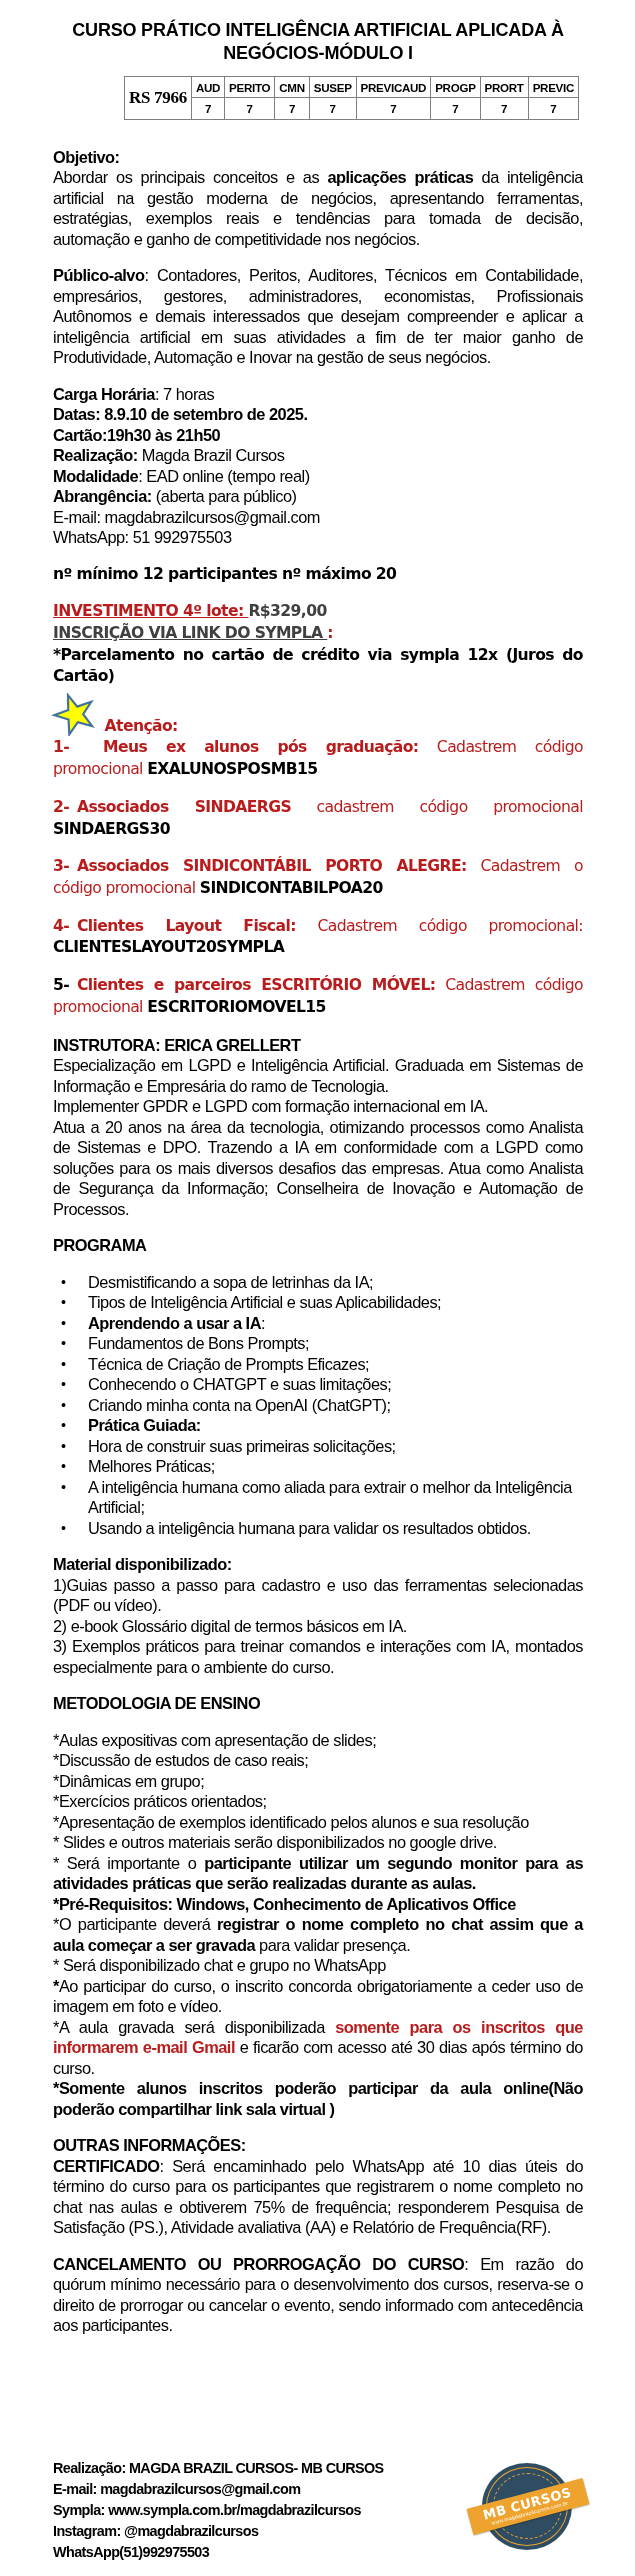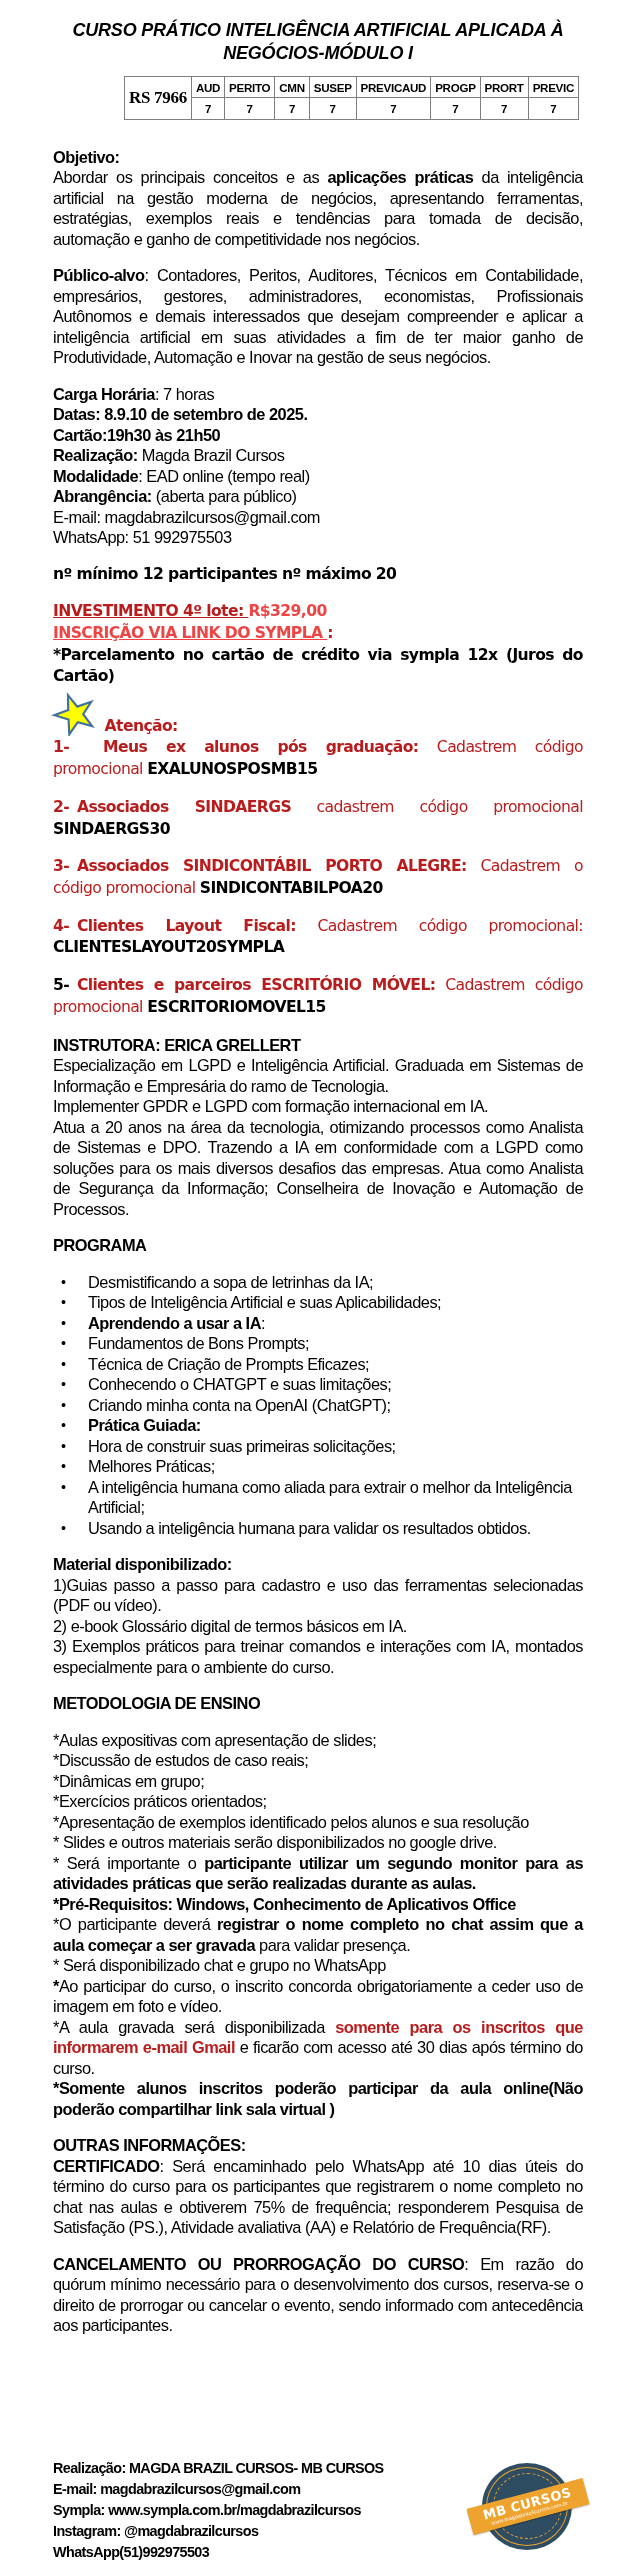--- a/index.html
+++ b/index.html
@@ -7,26 +7,26 @@
     position:relative;
     width:636px;min-height:2576px;box-sizing:border-box;
     background:#fff;color:#000;
     padding:19px 53px 14.4px 53px;
     font-family:"Liberation Sans",sans-serif;
   }
   
   .p{font-size:16.4px;line-height:20.5px;letter-spacing:-0.5px;text-align:justify;margin:0;}
   .b{font-weight:bold;}
   .red{color:#b91c1c;}
-  .navy{color:#ef4444;}
+  .navy{color:#404040;}
   .u{text-decoration:underline;}
   .gap{height:16px;}
   h1{
     margin:0;text-align:center;font-size:18px;line-height:23px;
-    letter-spacing:-0.2px;font-weight:bold;font-style:italic;
+    letter-spacing:-0.2px;font-weight:bold;
   }
   
   table.rates{border-collapse:collapse;margin:11.2px 0 0 71px;}
   table.rates td{
     border:1.2px solid #7f7f7f;text-align:center;
     font-weight:bold;font-size:11.6px;letter-spacing:-0.3px;
     padding:1.6px 4px;height:17px;white-space:nowrap;
   }
   table.rates td.code{font-size:17px;min-width:56px;font-family:Liberation Serif, serif;}
   

